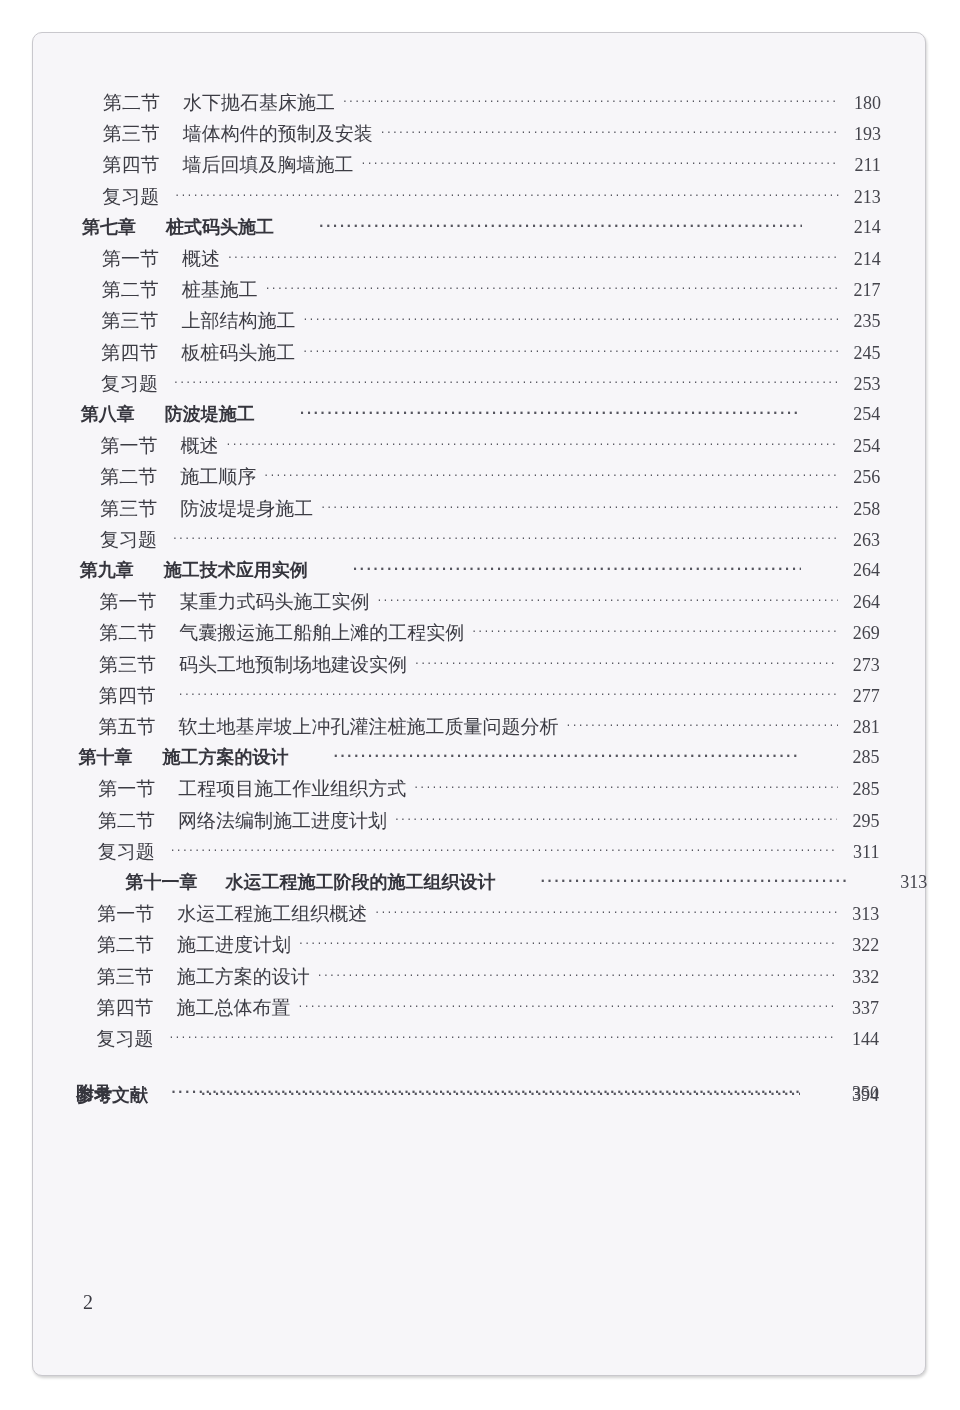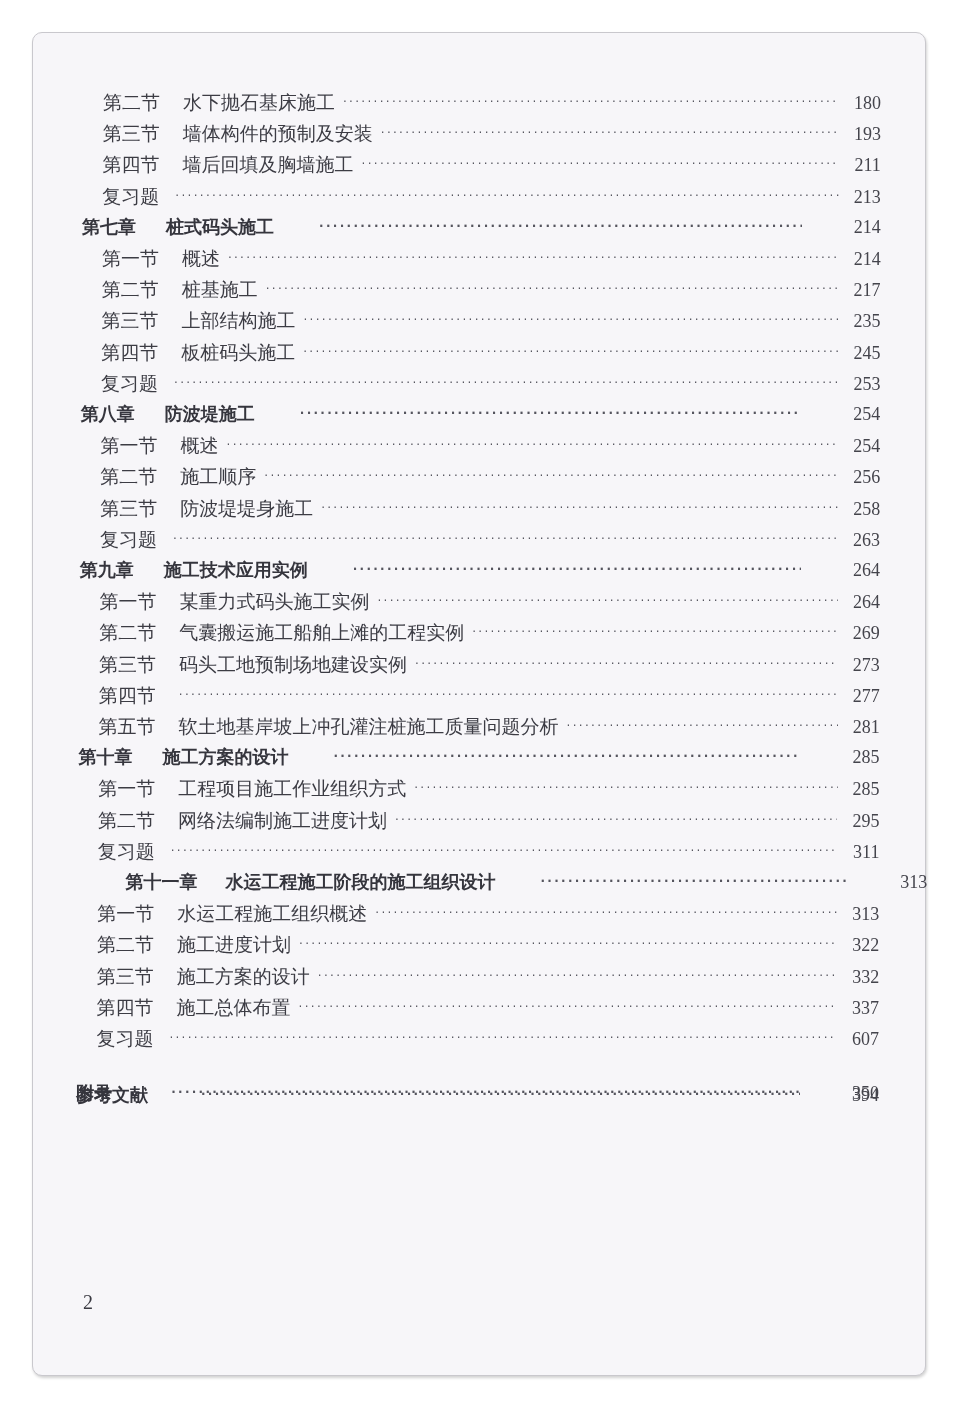--- a/index.html
+++ b/index.html
@@ -332,21 +332,21 @@
           <span class="title">施工总体布置</span>
         </span>
         <span class="leader">········································································································································································································</span>
         <span class="page-no">337</span>
       </div>
       <div class="row section" style="left: 63.4px; top: 991px; width: 782.62px;">
         <span class="label">
           <span class="num" style="width: auto; padding-right: 16px;">复习题</span>
         </span>
         <span class="leader">········································································································································································································</span>
-        <span class="page-no">607</span>
+        <span class="page-no">144</span>
       </div>
       <div class="row chapter" style="left: 43.18px; top: 1022.2px; width: 802.774px; margin-top: 24px;">
         <span class="label">
           <span class="num" style="width: 58px;">附录</span>
         </span>
         <span class="leader">········································································································································································································</span>
         <span class="page-no">350</span>
       </div>
       <div class="row chapter" style="left: 42.96px; top: 1048px; width: 802.928px;">
         <span class="label">

